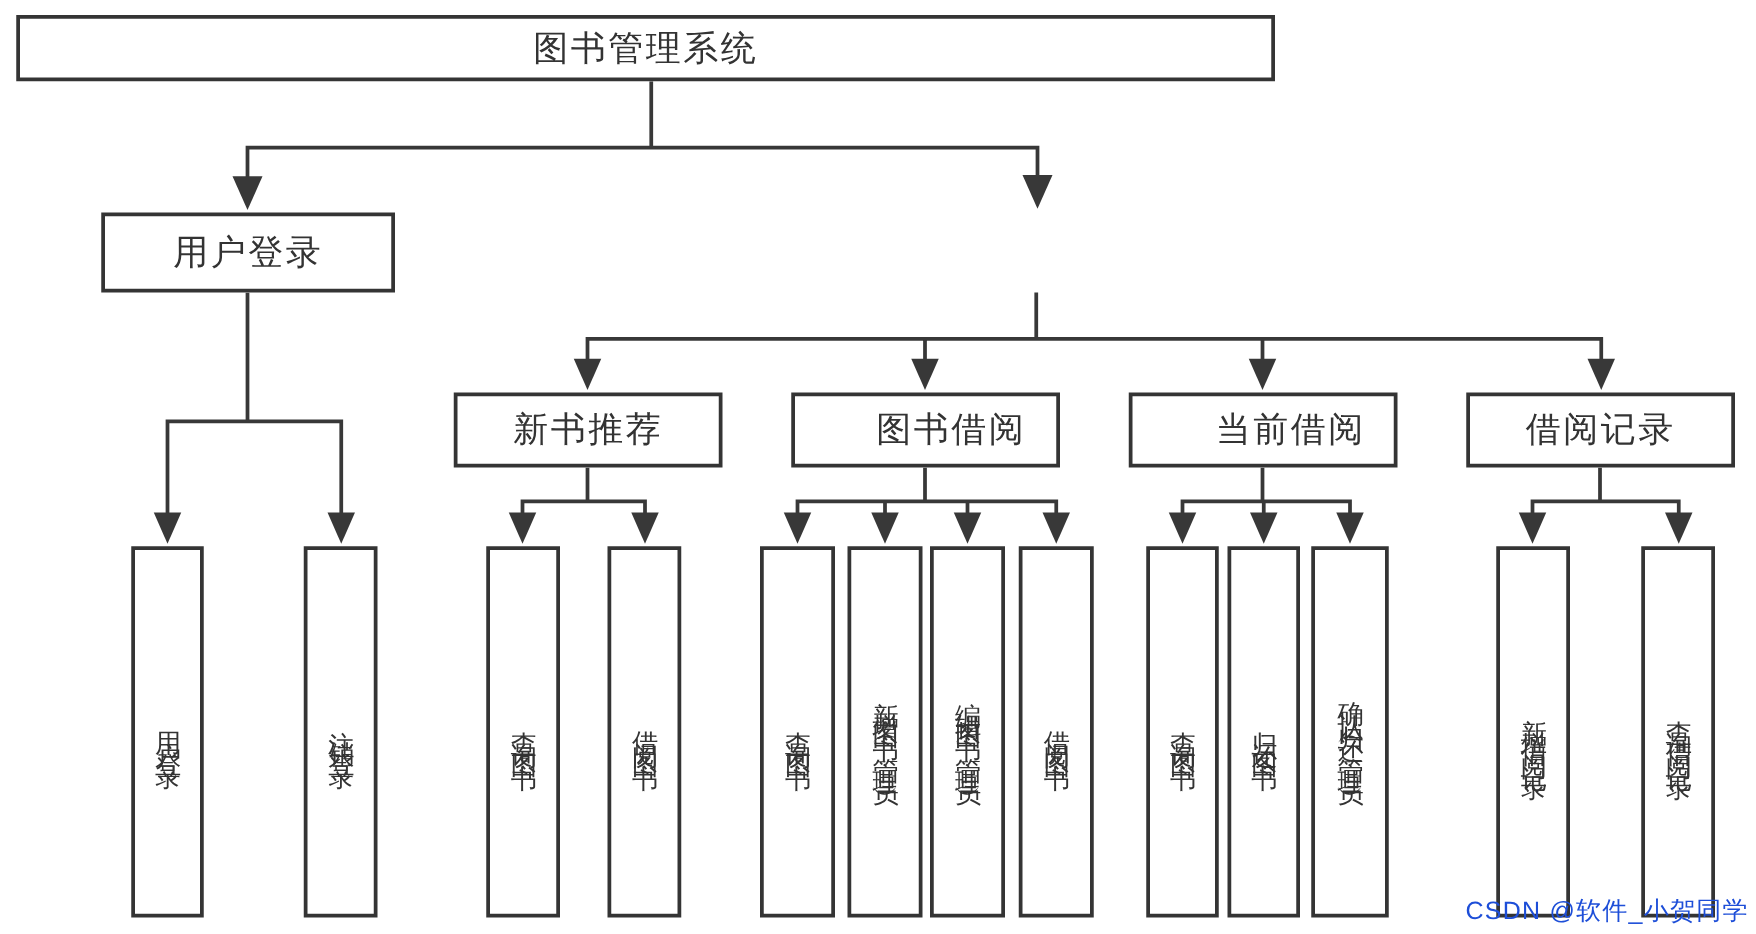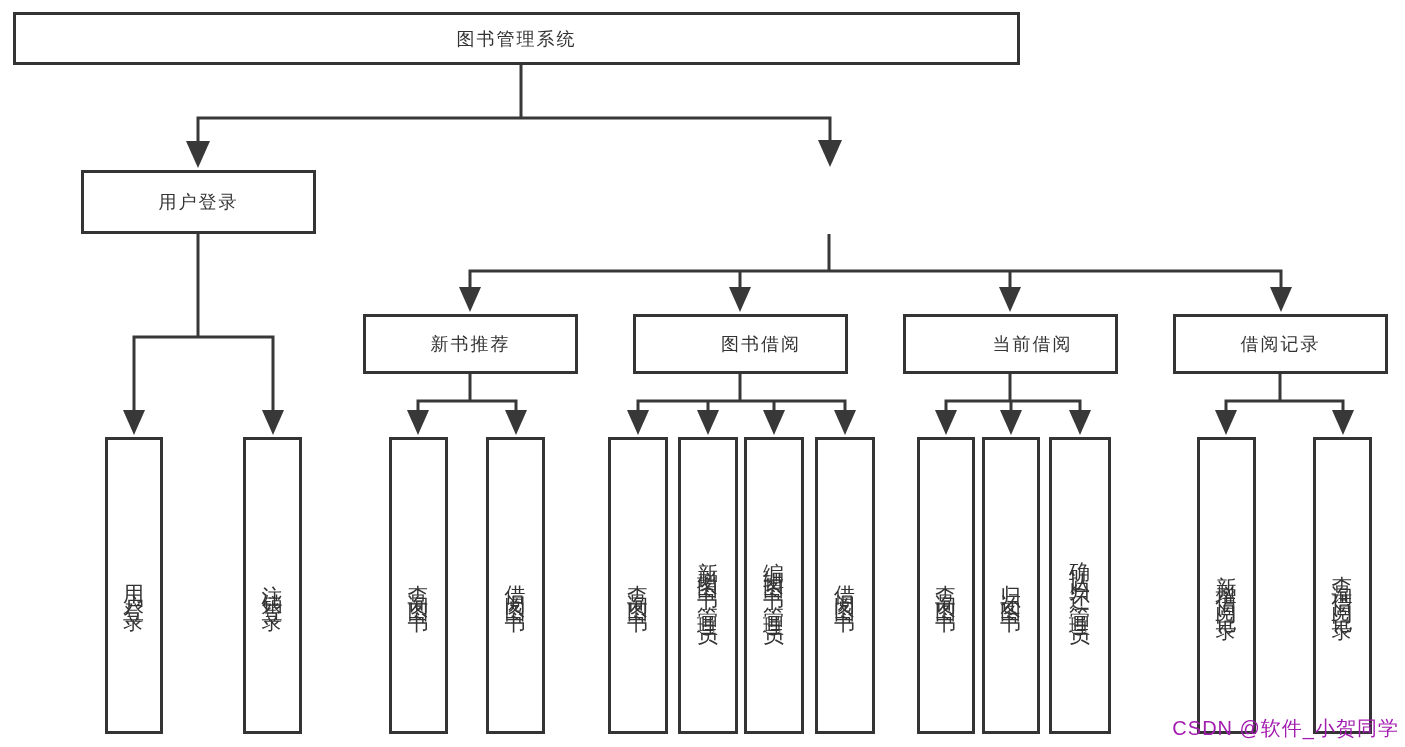--- a/index.html
+++ b/index.html
@@ -23,21 +23,21 @@
     height: 747px;
   }
   .hbox {
     position: absolute;
     box-sizing: border-box;
     border: 3px solid #343434;
     background: #ffffff;
     display: flex;
     align-items: center;
     justify-content: center;
-    font-size: 18px;
+    font-size: 28px;
     letter-spacing: 2px;
     color: #333333;
     z-index: 2;
   }
   .vbox {
     position: absolute;
     box-sizing: border-box;
     border: 3px solid #343434;
     background: #ffffff;
     top: 437px;
@@ -54,21 +54,21 @@
     writing-mode: vertical-rl;
     letter-spacing: 9px;
     line-height: 1;
     white-space: nowrap;
   }
   .watermark {
     position: absolute;
     right: 6px;
     bottom: 5px;
     font-size: 20px;
-    color: #a21caf;
+    color: #1d4ed8;
     letter-spacing: 1px;
     z-index: 3;
   }
 </style>
 </head>
 <body>
 
 <div id="canvas">
 
   <svg id="wires" viewBox="0 0 1405 747" xmlns="http://www.w3.org/2000/svg">

